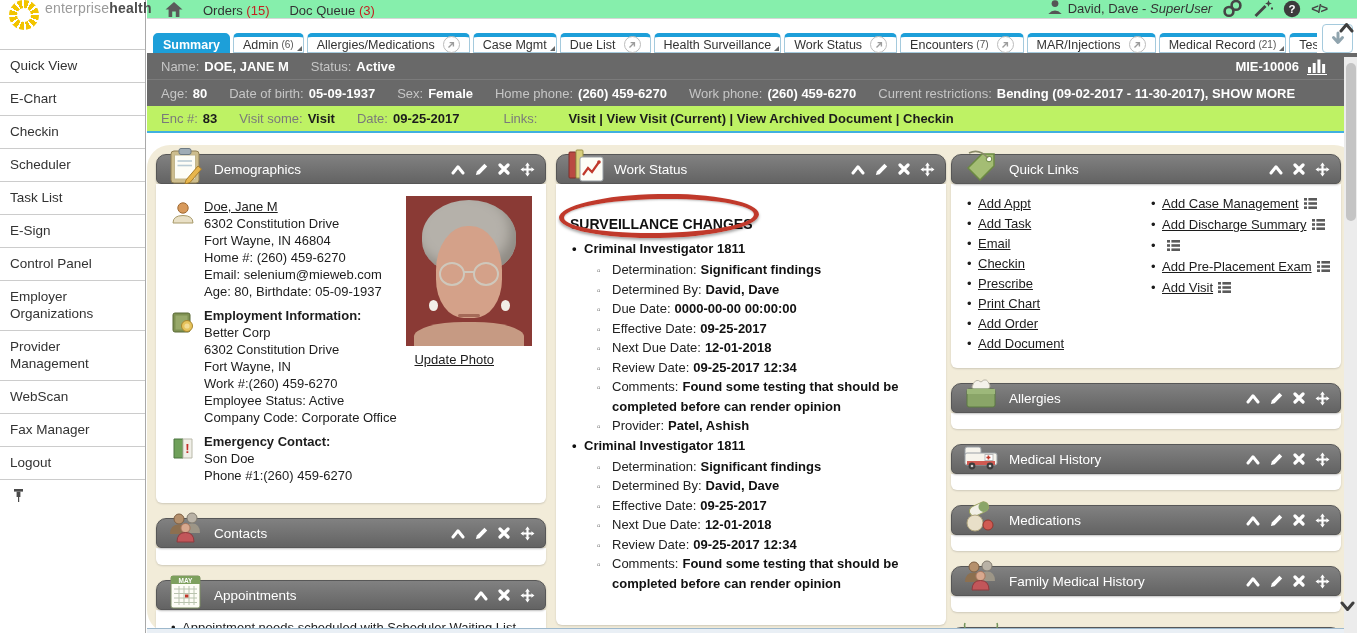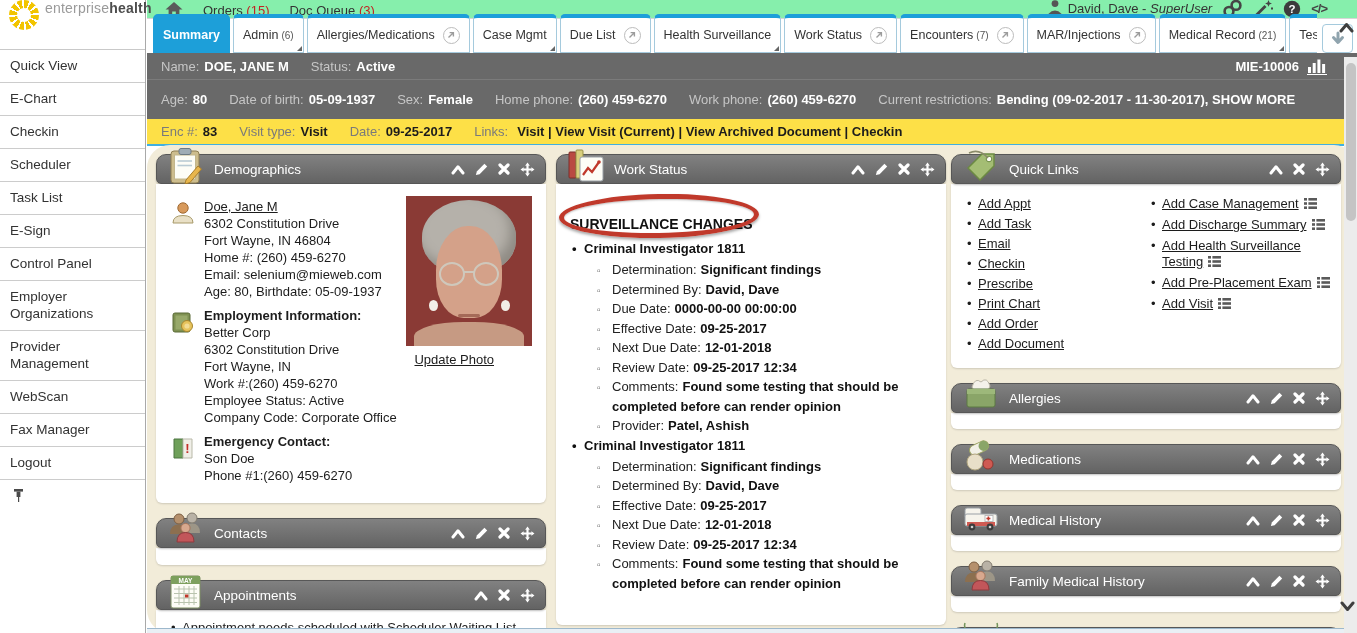--- a/index.html
+++ b/index.html
@@ -24,39 +24,39 @@
   .topbar .cnt { color:#c22222; }
   .top-right { margin-left:auto; display:flex; align-items:center; gap:10px; padding-right:14px; }
   .top-user { display:flex; align-items:center; gap:5px; color:#333; }
   .top-user i { font-style:italic; }
   .ticon { display:inline-flex; align-items:center; cursor:pointer; }
   .code-icon { font-weight:bold; color:#444; font-size:13px; letter-spacing:-1px; }
 
   
   .tabbar { height:34px; background:#fff; display:flex; align-items:flex-end; padding:3px 4px 0 6px; }
   .tabs { display:flex; gap:3px; align-items:flex-end; overflow:hidden; white-space:nowrap; flex:0 1 auto; }
-  .tab { position:relative; display:inline-flex; align-items:center; height:39px; padding:0 9px; background:#fff; border:1px solid #a5cadd; border-top:4px solid #1d9fd9; border-radius:5px 5px 0 0; font-size:12.5px; color:#333; cursor:pointer; flex:0 0 auto; }
+  .tab { position:relative; display:inline-flex; align-items:center; height:20px; padding:0 9px; background:#fff; border:1px solid #a5cadd; border-top:4px solid #1d9fd9; border-radius:5px 5px 0 0; font-size:12.5px; color:#333; cursor:pointer; flex:0 0 auto; }
   .tab.active { background:#1d9fd9; color:#fff; font-weight:bold; border-color:#1d9fd9; }
   .tab-count { font-size:10px; margin-left:3px; color:#555; }
   .tab-ext { width:17px; height:17px; border:1px solid #bcbcbc; border-radius:50%; display:inline-flex; align-items:center; justify-content:center; margin-left:8px; }
   .tab-caret { position:absolute; right:1px; bottom:1px; width:0; height:0; border-left:5px solid transparent; border-bottom:5px solid #666; }
   .tab-scroll-btn { margin-left:5px; width:31px; height:29px; background:#fff; border:1px solid #a5cadd; border-radius:4px; display:inline-flex; align-items:center; justify-content:center; cursor:pointer; flex:0 0 auto; }
 
   
   .brow { background:#696969; color:#fff; display:flex; align-items:center; padding:0 14px; font-size:13px; }
   .brow1 { height:26px; }
-  .brow2 { height:40px; border-top:1px solid #7b7b7b; }
+  .brow2 { height:27px; border-top:1px solid #7b7b7b; }
   .blabel { color:#c6c6c6; margin-right:5px; }
   .bval { color:#fff; font-weight:bold; margin-right:22px; }
   .bpair { display:flex; }
   .brow1 .right { margin-left:auto; display:flex; align-items:center; gap:8px; padding-right:16px; }
   .pid { font-weight:bold; }
   .chart-link { border-bottom:1px solid #fff; padding-bottom:1px; cursor:pointer; display:inline-flex; }
 
-  .encrow { height:27px; background:#fde047; border-bottom:2px solid #41b0e0; display:flex; align-items:center; padding:0 14px; font-size:13px; }
+  .encrow { height:27px; background:#bef264; border-bottom:2px solid #41b0e0; display:flex; align-items:center; padding:0 14px; font-size:13px;gap:22px; }
   .encrow .blabel { color:#7a7a7a; }
   .encrow .bval { color:#1c1c1c; }
   .enc-links a { color:#1c1c1c; font-weight:bold; text-decoration:none; cursor:pointer; }
   .enc-links a + a::before { content:" | "; font-weight:bold; color:#1c1c1c; }
 
   
   .content { position:absolute; left:0; right:0; top:145px; bottom:0; background:#f2ecd9;border-radius:23px; }
   .col { position:absolute; top:9px; width:390px; }
   .col1 { left:9px; } .col2 { left:409px; } .col3 { left:804px; }
 
@@ -368,21 +368,21 @@
     </div>
   <div class="encrow">
     <span class="enc-fields" style="display:flex">
 
         <span class="bpair">
           <span class="blabel">Enc #:</span>
           <span class="bval">83</span>
         </span>
 
         <span class="bpair">
-          <span class="blabel">Visit type:</span>
+          <span class="blabel">Visit some:</span>
           <span class="bval">Visit</span>
         </span>
 
         <span class="bpair">
           <span class="blabel">Date:</span>
           <span class="bval">09-25-2017</span>
         </span>
       </span>
     <span class="blabel">Links:</span>
     <span class="enc-links" style="margin-left:4px">
@@ -769,21 +769,21 @@
                     <g fill="#5a5a5a">
                       <rect x="0" y="0" width="3" height="2.6"></rect>
                       <rect x="4.4" y="0" width="8.6" height="2.6"></rect>
                       <rect x="0" y="4.2" width="3" height="2.6"></rect>
                       <rect x="4.4" y="4.2" width="8.6" height="2.6"></rect>
                       <rect x="0" y="8.4" width="3" height="2.6"></rect>
                       <rect x="4.4" y="8.4" width="8.6" height="2.6"></rect>
                     </g>
                   </svg></span></div>
 
-              <div class="ql-item"><a>Add Health Surveillance Testing</a><span class="menu-icon"><svg width="13" height="11" viewBox="0 0 13 11">
+              <div class="ql-item"><span class="menu-icon"><svg width="13" height="11" viewBox="0 0 13 11">
                     <g fill="#5a5a5a">
                       <rect x="0" y="0" width="3" height="2.6"></rect>
                       <rect x="4.4" y="0" width="8.6" height="2.6"></rect>
                       <rect x="0" y="4.2" width="3" height="2.6"></rect>
                       <rect x="4.4" y="4.2" width="8.6" height="2.6"></rect>
                       <rect x="0" y="8.4" width="3" height="2.6"></rect>
                       <rect x="4.4" y="8.4" width="8.6" height="2.6"></rect>
                     </g>
                   </svg></span></div>
 
@@ -815,60 +815,20 @@
       <div class="panel">
         <div class="phead">
           <span class="picon">
             <svg viewBox="0 0 40 40" width="40" height="40">
                 <path d="M11 12 Q14 2 20 7 Q26 1 29 11 L27 16 H13 Z" fill="#f4f2ea" stroke="#b9b5a5"></path>
                 <rect x="6" y="14" width="28" height="18" rx="2" fill="#8aa568" stroke="#5d7a42"></rect>
                 <rect x="6" y="14" width="28" height="5" fill="#9db87a"></rect>
               </svg>
           </span>
           <span>Allergies</span>
-          <span class="pactions">
-            <span>
-                <svg width="14" height="11" viewBox="0 0 14 11">
-                  <path d="M2 9 L7 2.8 L12 9" fill="none" stroke="#fff" stroke-width="3" stroke-linecap="round" stroke-linejoin="round"></path>
-                </svg>
-              </span>
-            <span>
-                <svg width="13" height="13" viewBox="0 0 13 13">
-                  <path d="M9.4 0.8 L12.2 3.6 L4.6 11.2 L0.9 12.1 L1.8 8.4 Z" fill="#fff"></path>
-                </svg>
-              </span>
-            <span>
-                <svg width="12" height="12" viewBox="0 0 12 12">
-                  <path d="M2 2 L10 10 M10 2 L2 10" stroke="#fff" stroke-width="3.2" stroke-linecap="round"></path>
-                </svg>
-              </span>
-            <span>
-                <svg width="15" height="15" viewBox="0 0 14 14">
-                  <path d="M7 0.5 L9.2 3.4 H4.8 Z M7 13.5 L4.8 10.6 H9.2 Z M0.5 7 L3.4 4.8 V9.2 Z M13.5 7 L10.6 9.2 V4.8 Z" fill="#fff"></path>
-                  <path d="M7 3 V11 M3 7 H11" stroke="#fff" stroke-width="2"></path>
-                </svg>
-              </span>
-          </span>
-        </div>
-        <div class="pbody stub-body"></div>
-      </div>
-
-      <div class="panel">
-        <div class="phead">
-          <span class="picon">
-            <svg viewBox="0 0 40 40" width="40" height="40">
-                <g transform="rotate(-25 18 12)">
-                  <rect x="8" y="7" width="20" height="10" rx="5" fill="#f2f0e6" stroke="#9aa15e"></rect>
-                  <rect x="18" y="7" width="10" height="10" rx="5" fill="#8aa568"></rect>
-                </g>
-                <circle cx="14" cy="26" r="8" fill="#e8dfc8" stroke="#b0a57e"></circle>
-                <circle cx="27" cy="28" r="5" fill="#cf5a52" stroke="#93362f"></circle>
-              </svg>
-          </span>
-          <span>Medications</span>
           <span class="pactions">
             <span>
                 <svg width="14" height="11" viewBox="0 0 14 11">
                   <path d="M2 9 L7 2.8 L12 9" fill="none" stroke="#fff" stroke-width="3" stroke-linecap="round" stroke-linejoin="round"></path>
                 </svg>
               </span>
             <span>
                 <svg width="13" height="13" viewBox="0 0 13 13">
                   <path d="M9.4 0.8 L12.2 3.6 L4.6 11.2 L0.9 12.1 L1.8 8.4 Z" fill="#fff"></path>
                 </svg>
@@ -929,20 +889,60 @@
               </span>
           </span>
         </div>
         <div class="pbody stub-body"></div>
       </div>
 
       <div class="panel">
         <div class="phead">
           <span class="picon">
             <svg viewBox="0 0 40 40" width="40" height="40">
+                <g transform="rotate(-25 18 12)">
+                  <rect x="8" y="7" width="20" height="10" rx="5" fill="#f2f0e6" stroke="#9aa15e"></rect>
+                  <rect x="18" y="7" width="10" height="10" rx="5" fill="#8aa568"></rect>
+                </g>
+                <circle cx="14" cy="26" r="8" fill="#e8dfc8" stroke="#b0a57e"></circle>
+                <circle cx="27" cy="28" r="5" fill="#cf5a52" stroke="#93362f"></circle>
+              </svg>
+          </span>
+          <span>Medications</span>
+          <span class="pactions">
+            <span>
+                <svg width="14" height="11" viewBox="0 0 14 11">
+                  <path d="M2 9 L7 2.8 L12 9" fill="none" stroke="#fff" stroke-width="3" stroke-linecap="round" stroke-linejoin="round"></path>
+                </svg>
+              </span>
+            <span>
+                <svg width="13" height="13" viewBox="0 0 13 13">
+                  <path d="M9.4 0.8 L12.2 3.6 L4.6 11.2 L0.9 12.1 L1.8 8.4 Z" fill="#fff"></path>
+                </svg>
+              </span>
+            <span>
+                <svg width="12" height="12" viewBox="0 0 12 12">
+                  <path d="M2 2 L10 10 M10 2 L2 10" stroke="#fff" stroke-width="3.2" stroke-linecap="round"></path>
+                </svg>
+              </span>
+            <span>
+                <svg width="15" height="15" viewBox="0 0 14 14">
+                  <path d="M7 0.5 L9.2 3.4 H4.8 Z M7 13.5 L4.8 10.6 H9.2 Z M0.5 7 L3.4 4.8 V9.2 Z M13.5 7 L10.6 9.2 V4.8 Z" fill="#fff"></path>
+                  <path d="M7 3 V11 M3 7 H11" stroke="#fff" stroke-width="2"></path>
+                </svg>
+              </span>
+          </span>
+        </div>
+        <div class="pbody stub-body"></div>
+      </div>
+
+      <div class="panel">
+        <div class="phead">
+          <span class="picon">
+            <svg viewBox="0 0 40 40" width="40" height="40">
                 <circle cx="13" cy="9" r="5" fill="#b5906c" stroke="#7d5f43"></circle>
                 <circle cx="26" cy="8" r="5" fill="#b9b2a6" stroke="#837c6f"></circle>
                 <path d="M4 24 Q4 14.5 13 14.5 Q22 14.5 22 24 Z" fill="#8c6f4f"></path>
                 <path d="M18 23 Q18 13.5 26 13.5 Q34 13.5 34 23 Z" fill="#9d9687"></path>
                 <circle cx="19.5" cy="18" r="4.6" fill="#d8a88e" stroke="#a5755c"></circle>
                 <path d="M11 32 Q11 22.5 19.5 22.5 Q28 22.5 28 32 Z" fill="#c2565a" stroke="#8e3a3e"></path>
               </svg>
           </span>
           <span>Family Medical History</span>
           <span class="pactions">

